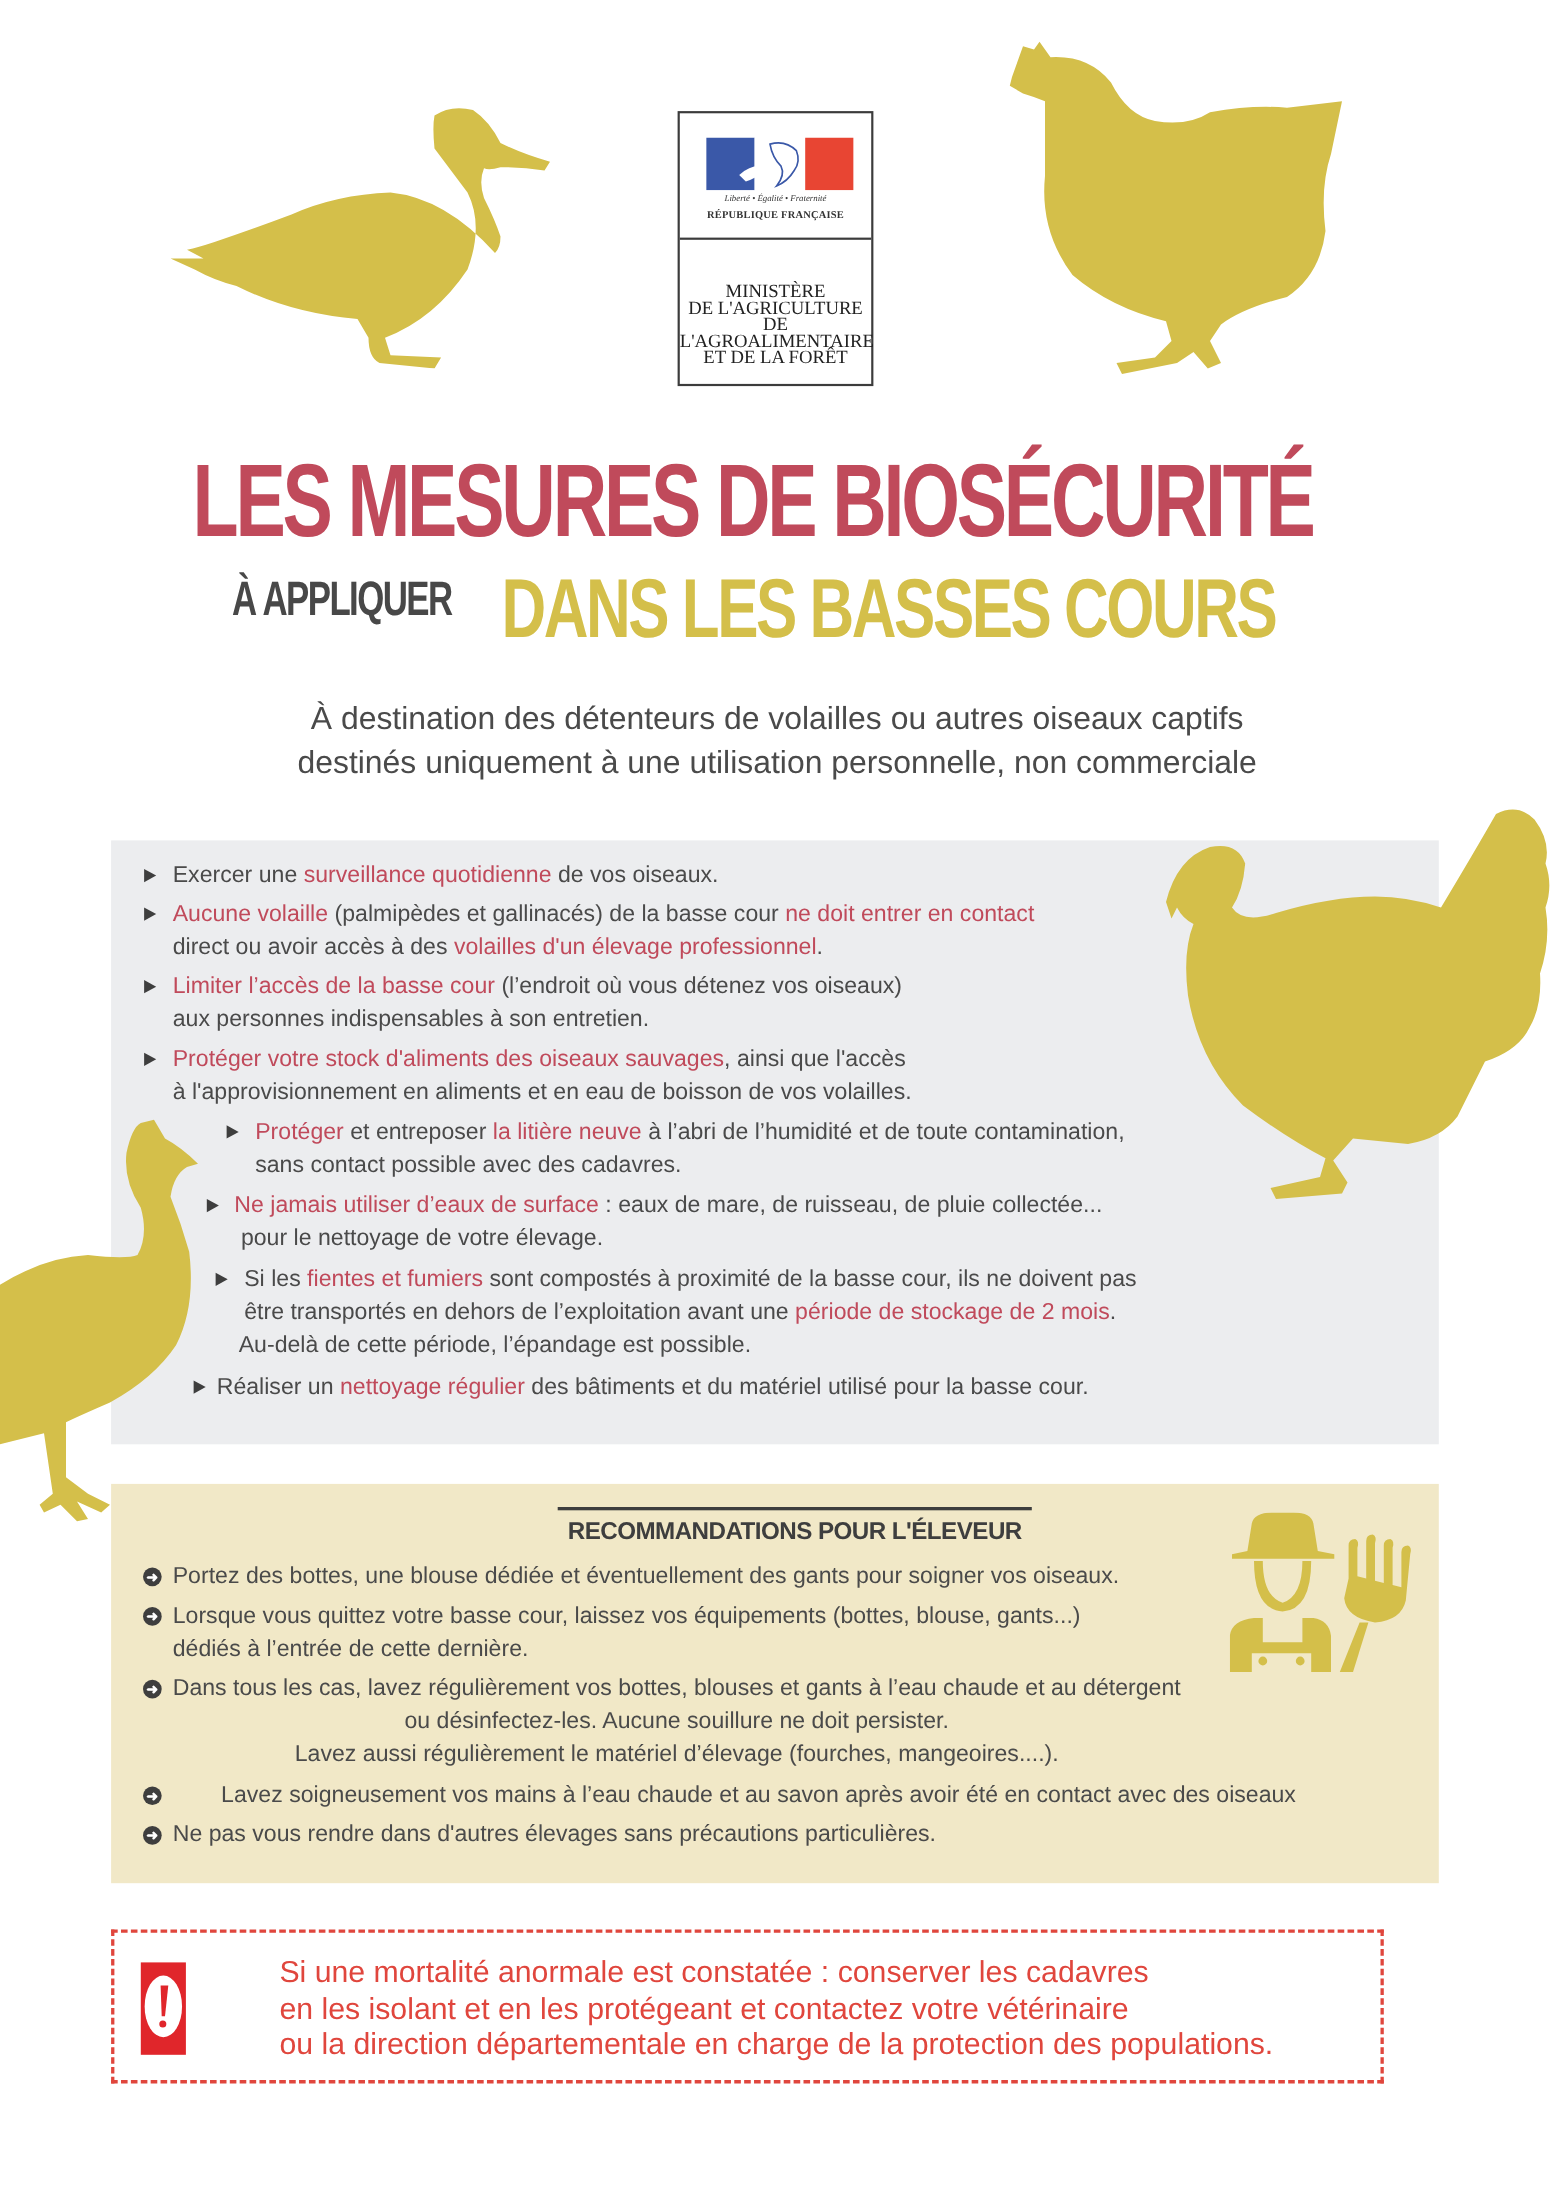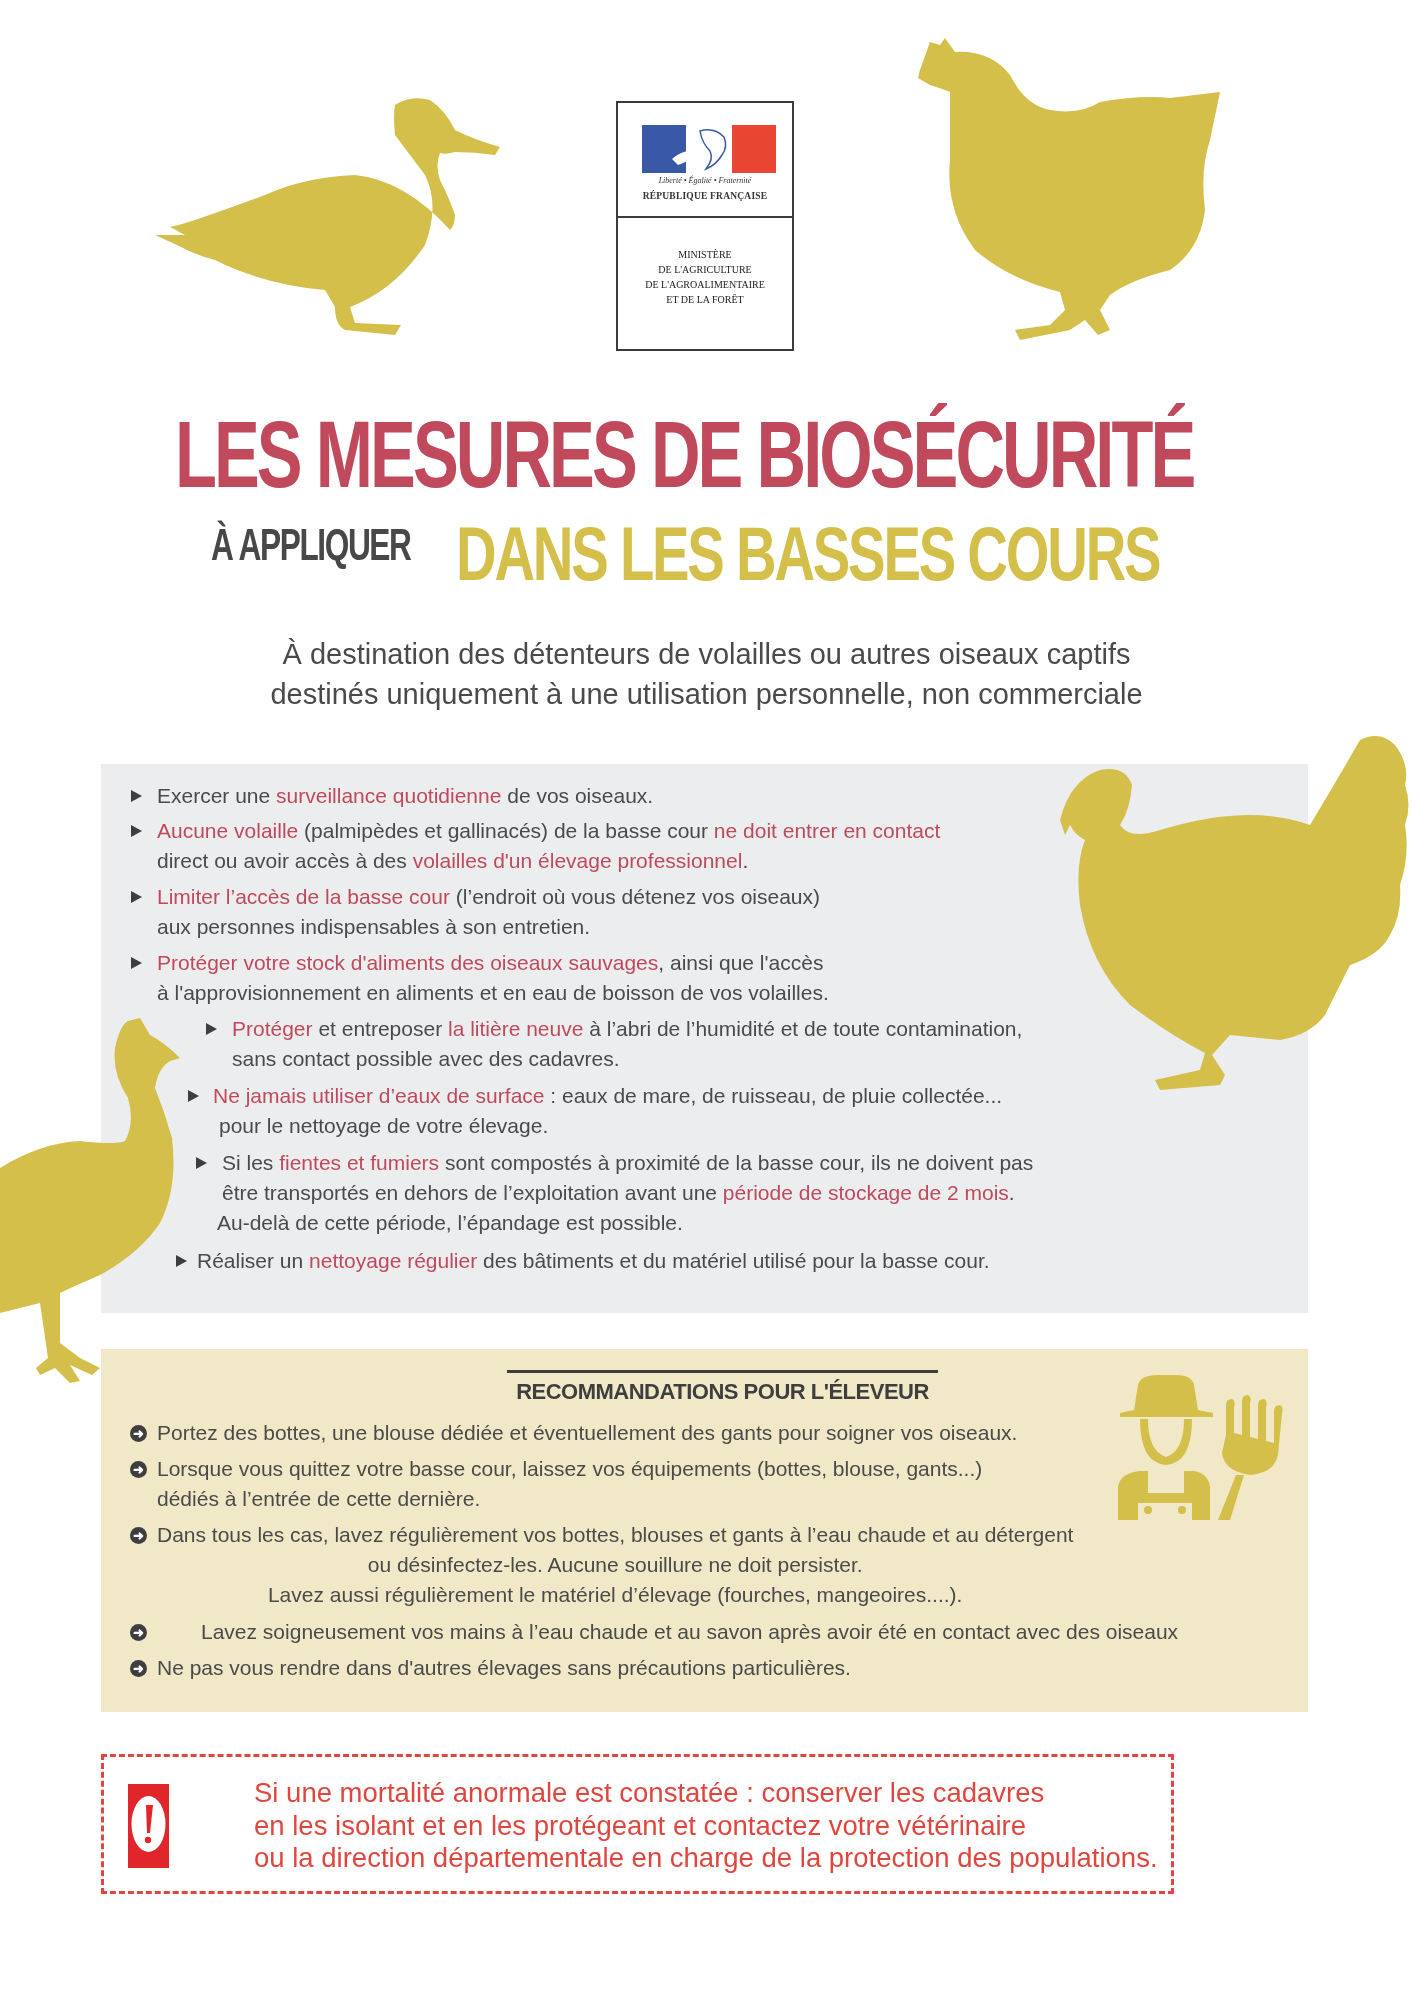--- a/index.html
+++ b/index.html
@@ -4,35 +4,35 @@
 <style>
   html,body{margin:0;padding:0;}
   body{width:1413px;height:2000px;background:#ffffff;position:relative;overflow:hidden;font-family:"Liberation Sans",sans-serif;color:#4a4a4a;}
   .abs{position:absolute;}
   .bird{position:absolute;}
   .logo{position:absolute;left:616px;top:101px;width:178px;height:250px;border:2px solid #3c3c3c;box-sizing:border-box;background:#fff;}
   .logo-top{height:113px;border-bottom:2px solid #3c3c3c;position:relative;}
   .flag{position:absolute;left:24px;top:22px;width:134px;height:48px;}
   .motto{position:absolute;left:0;right:0;top:73px;text-align:center;font-family:"Liberation Serif",serif;font-style:italic;font-size:8px;color:#333;}
   .rep{position:absolute;left:0;right:0;top:88px;text-align:center;font-family:"Liberation Serif",serif;font-size:9.5px;font-weight:bold;color:#333;letter-spacing:0.2px;}
-  .ministry{padding-top:29px;text-align:center;font-family:"Liberation Serif",serif;font-size:10px;line-height:15px;color:#222;}
+  .ministry{padding-top:39px;text-align:center;font-family:"Liberation Serif",serif;font-size:17px;line-height:15px;color:#222;}
   .title1{position:absolute;left:170px;top:405px;width:1070px;text-align:center;font-family:"Liberation Sans",sans-serif;font-weight:bold;font-size:94px;line-height:100px;color:#c04a5b;letter-spacing:-4px;transform:scaleX(0.74);transform-origin:left center;white-space:nowrap;}
   .title2{position:absolute;left:211px;top:520px;white-space:nowrap;}
   .t2a{font-weight:bold;font-size:44px;color:#484848;letter-spacing:-2px;display:inline-block;transform:scaleX(0.72);transform-origin:left bottom;}
   .t2b{position:absolute;left:245px;top:-10px;font-weight:bold;font-size:76px;color:#d4bf4a;letter-spacing:-3px;display:inline-block;transform:scaleX(0.74);transform-origin:left bottom;white-space:nowrap;}
   .subtitle{position:absolute;left:150px;top:634px;width:1113px;text-align:center;font-size:29px;line-height:40px;color:#4a4a4a;}
   .gray-box{position:absolute;left:101px;top:764px;width:1207px;height:549px;background:#ecedef;}
   .beige-box{position:absolute;left:101px;top:1349px;width:1207px;height:363px;background:#f1e8c7;}
   .bl{position:absolute;font-size:21px;line-height:30px;color:#4a4a4a;white-space:nowrap;}
   .bl .hl{color:#c04a5b;}
   .tri{position:absolute;width:0;height:0;border-top:6px solid transparent;border-bottom:6px solid transparent;border-left:11px solid #3e3e3e;}
   .rec-title{position:absolute;left:507px;top:1370px;width:431px;border-top:3px solid #3e3e3e;text-align:center;font-weight:bold;font-size:22px;padding-top:6px;color:#3e3e3e;letter-spacing:-0.5px;}
   .rl{position:absolute;font-size:21px;line-height:30px;color:#4a4a4a;white-space:nowrap;}
   .arrow-ic{position:absolute;width:17px;height:17px;border-radius:50%;background:#3e3e3e;color:#fff;font-size:13px;line-height:17px;text-align:center;font-weight:bold;}
-  .alert-box{position:absolute;left:101px;top:1754px;width:1073px;height:140px;border:3px dashed #e0463d;box-sizing:border-box;}
+  .alert-box{position:absolute;left:101px;top:1754px;width:1157px;height:140px;border:3px dashed #e0463d;box-sizing:border-box;}
   .alert-icon{position:absolute;left:12px;top:27px;width:41px;height:84px;background:#e0262b;}
   .alert-text{position:absolute;left:150px;top:20px;font-size:27.5px;line-height:32.5px;color:#e0463d;white-space:nowrap;}
 </style>
 </head>
 <body>
 
 <div class="gray-box"></div>
 <div class="beige-box"></div>
 
 <svg class="bird" style="left:155px;top:85px;" width="345" height="250" viewBox="0 0 345 250">

